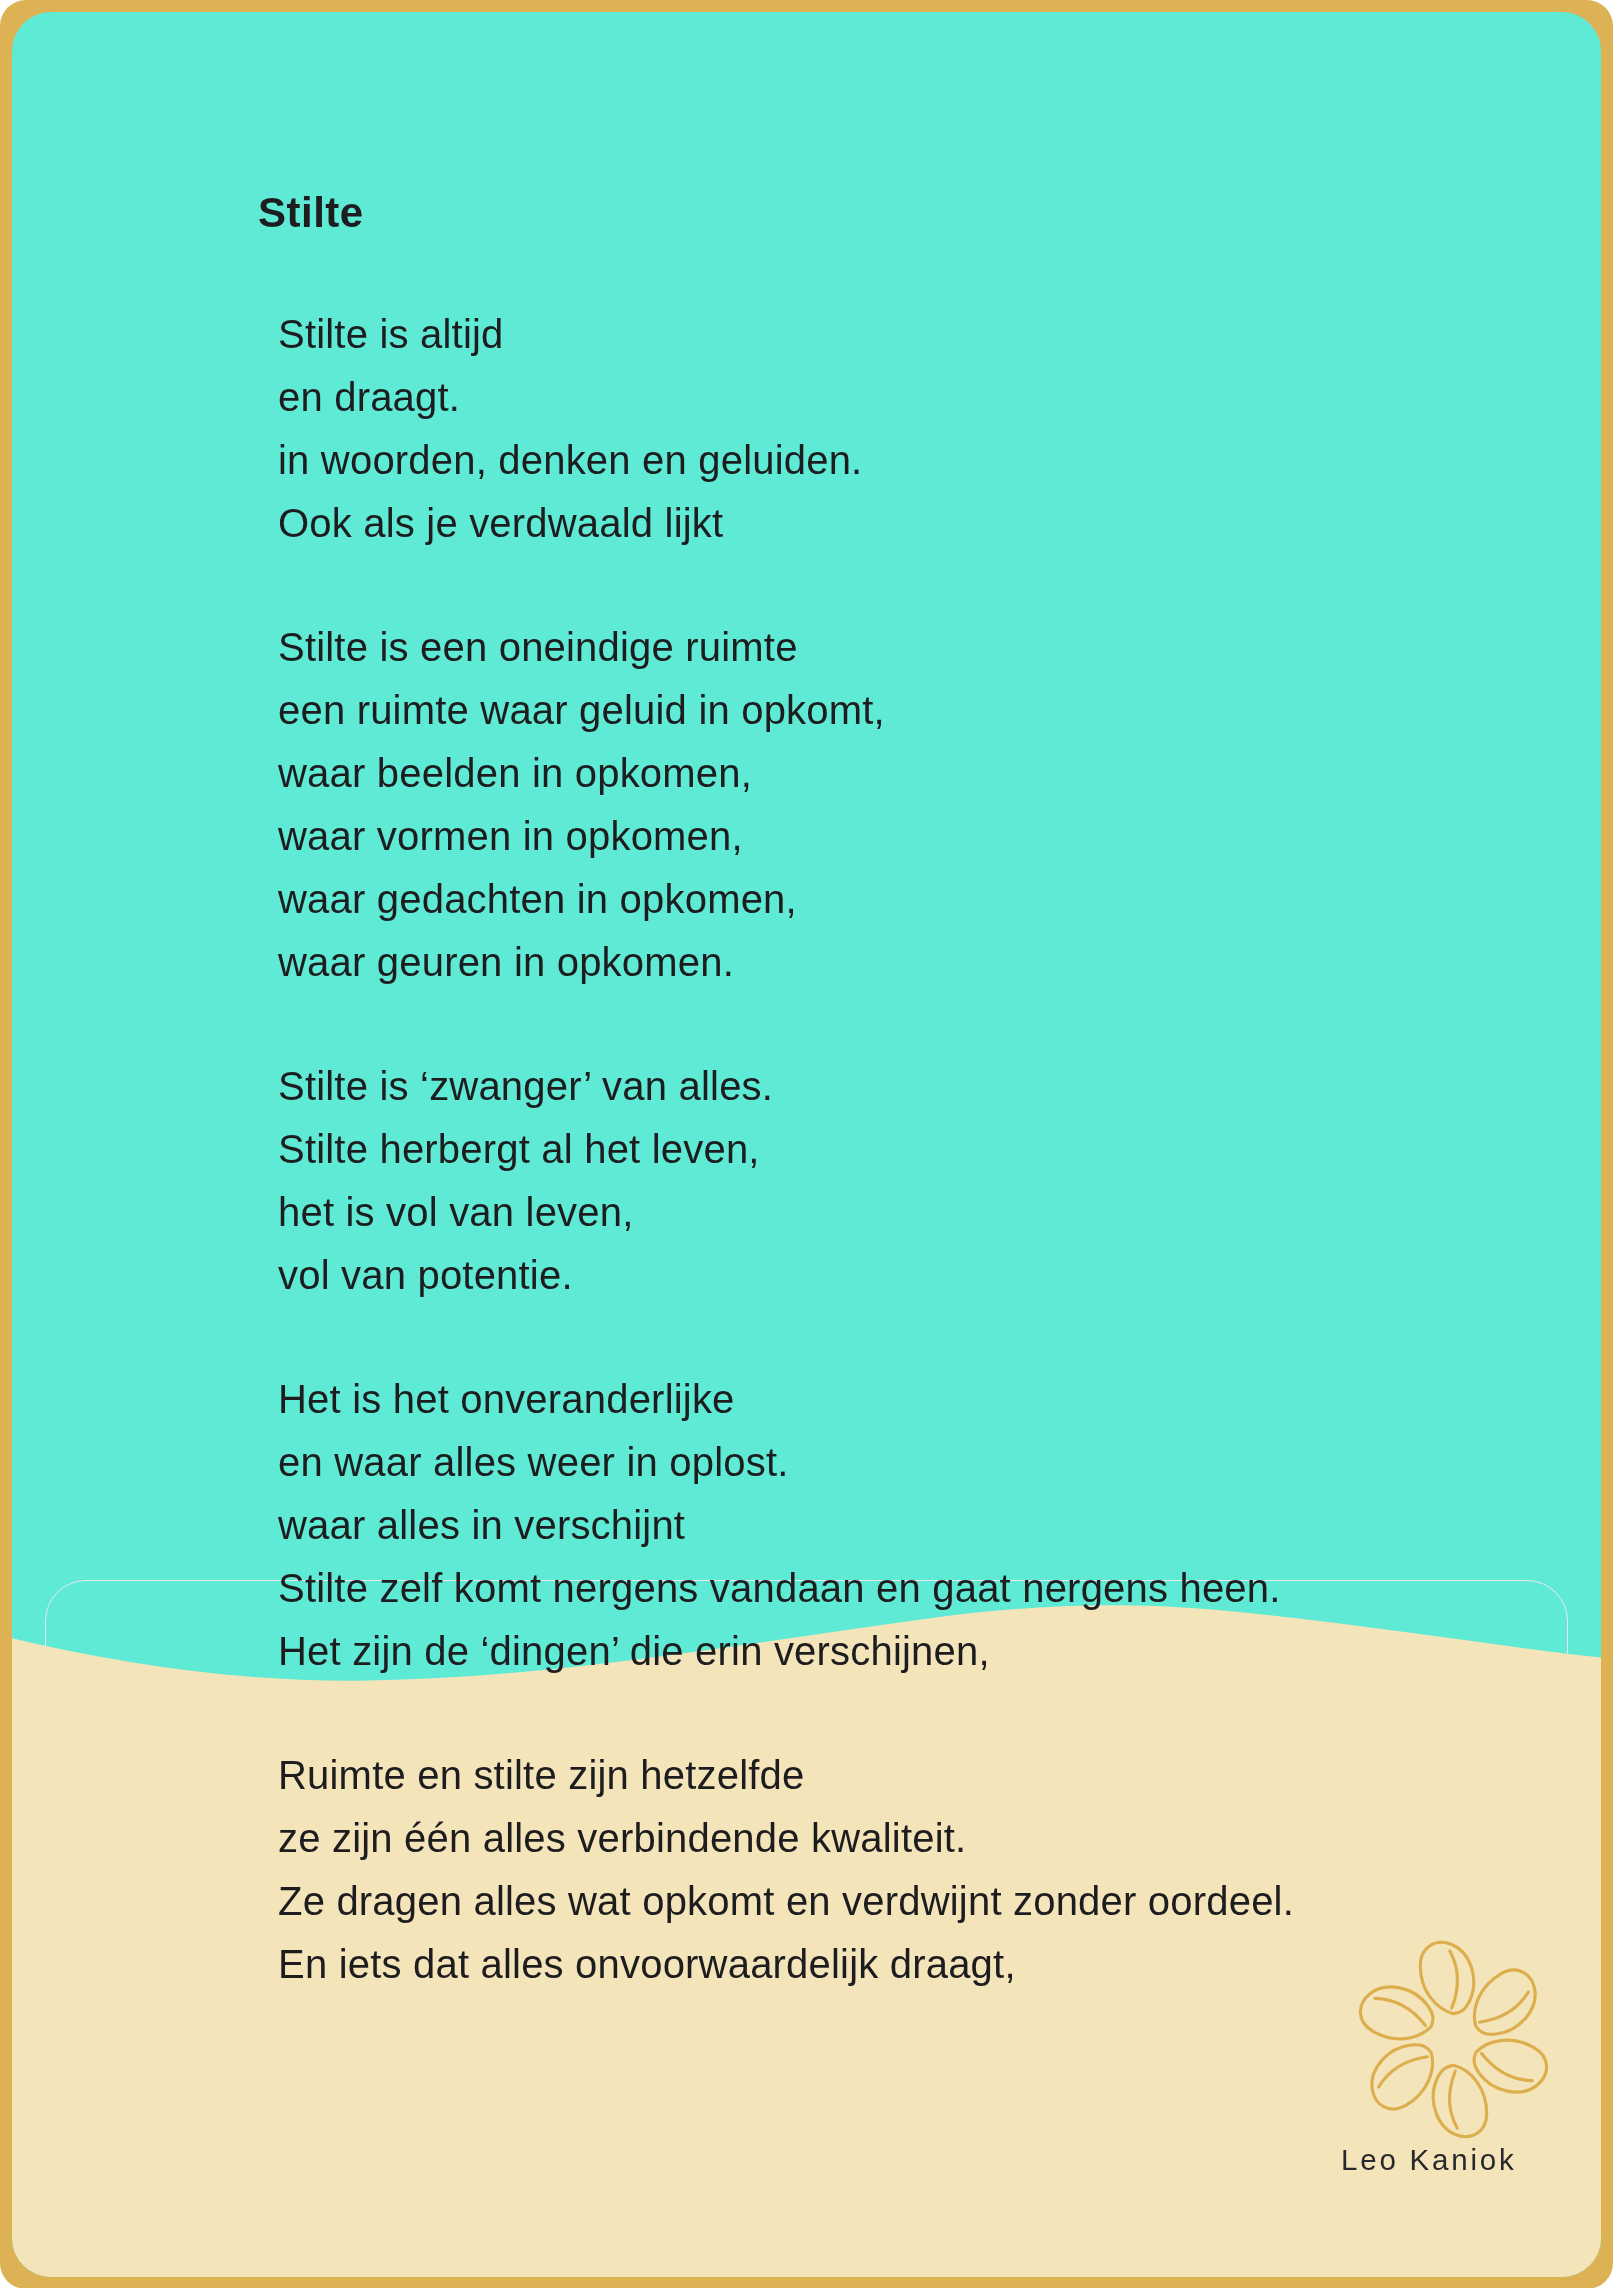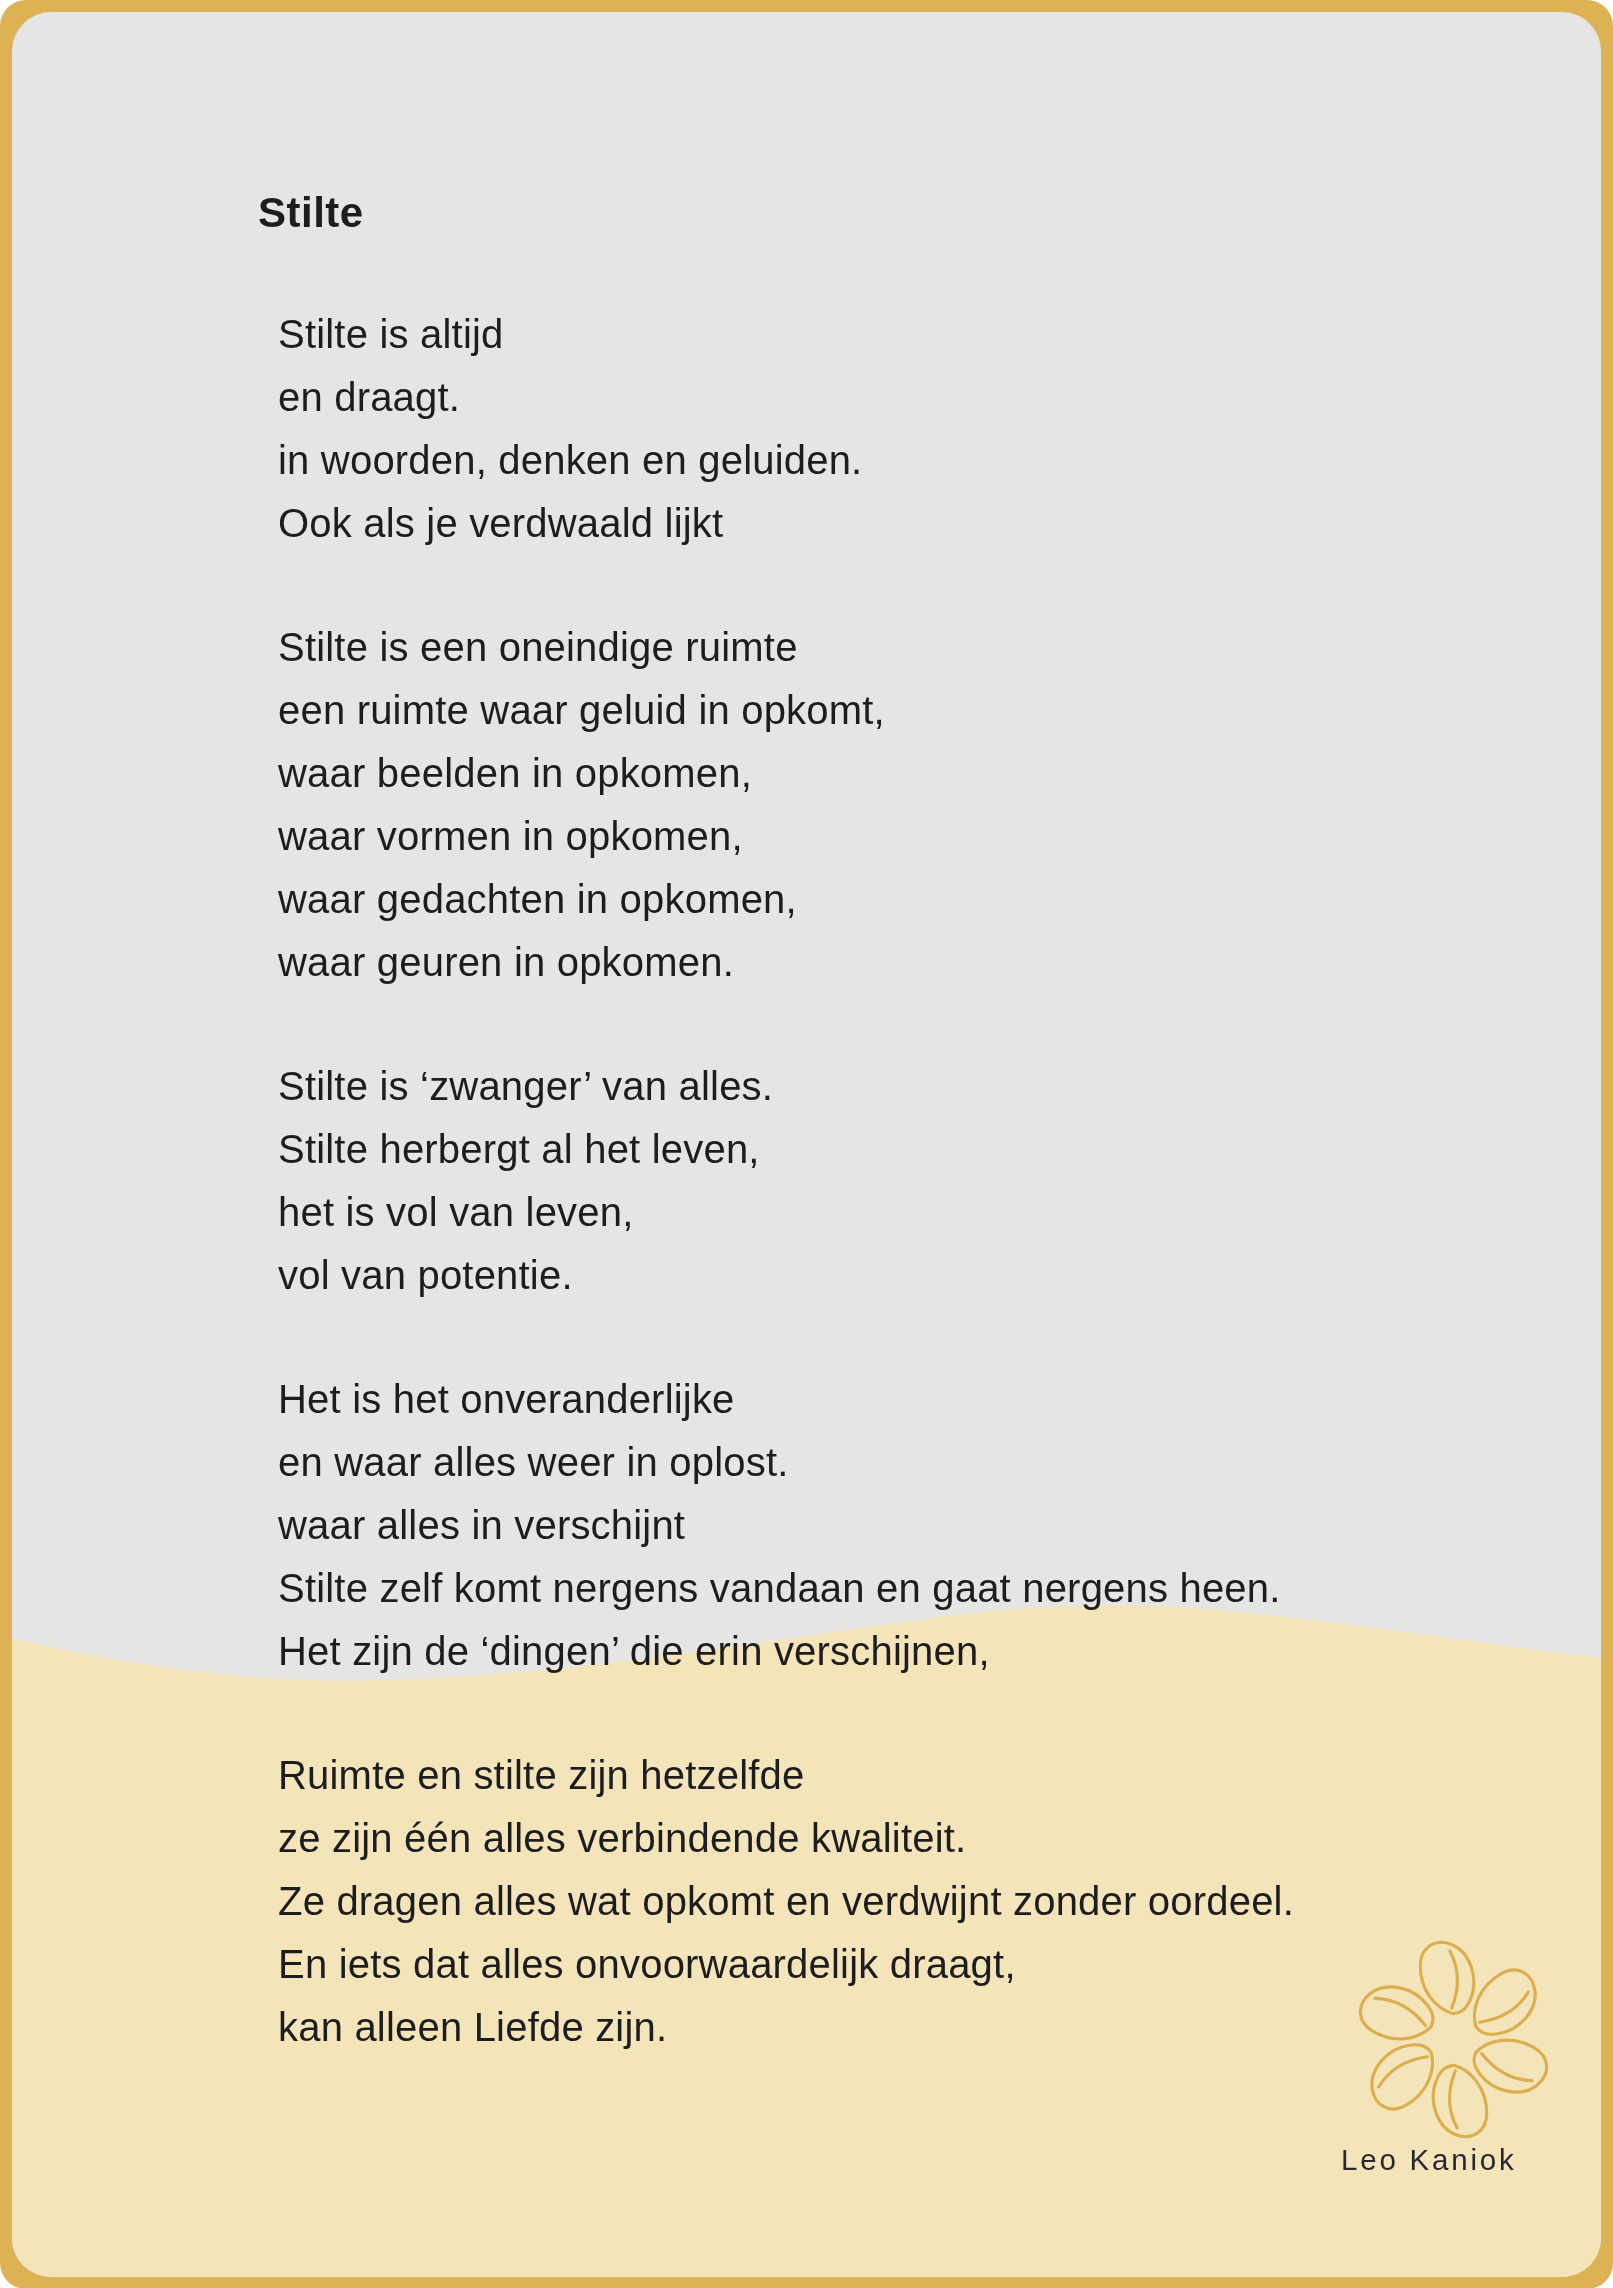--- a/index.html
+++ b/index.html
@@ -19,21 +19,21 @@
   .frame {
     position: absolute;
     inset: 0;
     background: var(--frame-gold, #ddb254);
     border-radius: 26px;
   }
   
   .inner {
     position: absolute;
     inset: 12px;
-    background: #e5e5e5;
+    background: #5eead4;
     border-radius: 39px;
     overflow: hidden;
     padding-left: 24px;
   }
   
   .faint-card {
     position: absolute;
     left: 33px;
     right: 33px;
     top: 1568px;
@@ -150,21 +150,20 @@
             <span class="line">en waar alles weer in oplost.</span>
             <span class="line">waar alles in verschijnt</span>
             <span class="line">Stilte zelf komt nergens vandaan en gaat nergens heen.</span>
             <span class="line">Het zijn de ‘dingen’ die erin verschijnen,</span>
           </p>
           <p class="stanza">
             <span class="line">Ruimte en stilte zijn hetzelfde</span>
             <span class="line">ze zijn één alles verbindende kwaliteit.</span>
             <span class="line">Ze dragen alles wat opkomt en verdwijnt zonder oordeel.</span>
             <span class="line">En iets dat alles onvoorwaardelijk draagt,</span>
-            <span class="line">kan alleen Liefde zijn.</span>
           </p>
         </div>
     </div>
 
     <svg class="flower" viewBox="-110 -110 220 220" aria-hidden="true">
       <defs>
         <g id="petal">
           <path d="M 0,-28 C -20,-33 -36,-54 -36,-80 C -36,-100 -20,-110 -2,-103 C 18,-95 28,-66 18,-43 C 13,-32 8,-29 0,-28 Z"></path>
           <path d="M -2,-34 C 6,-54 7,-76 -4,-96"></path>
         </g>

